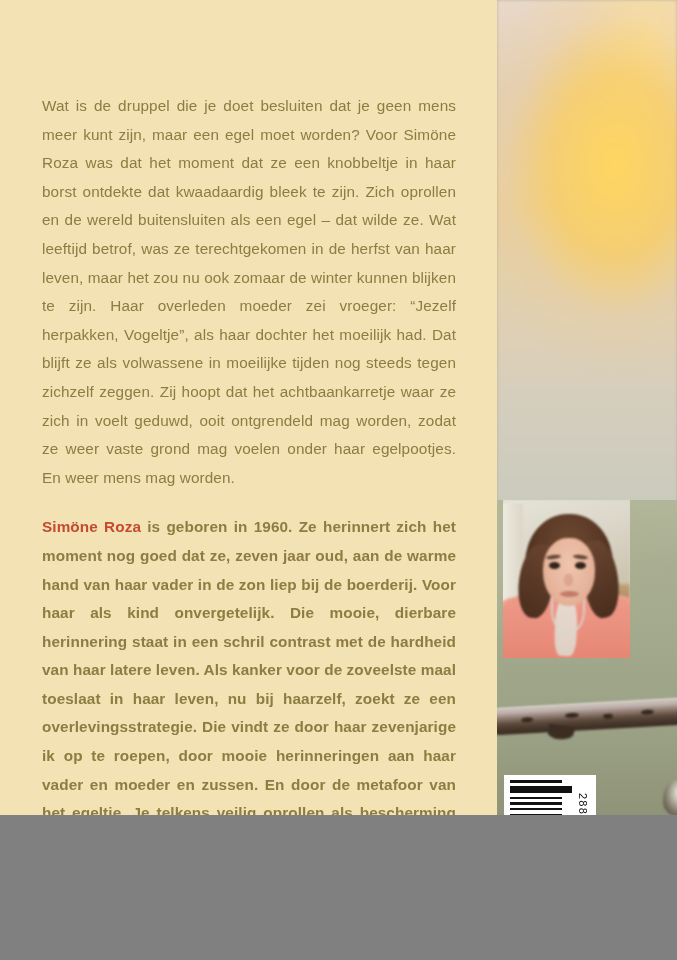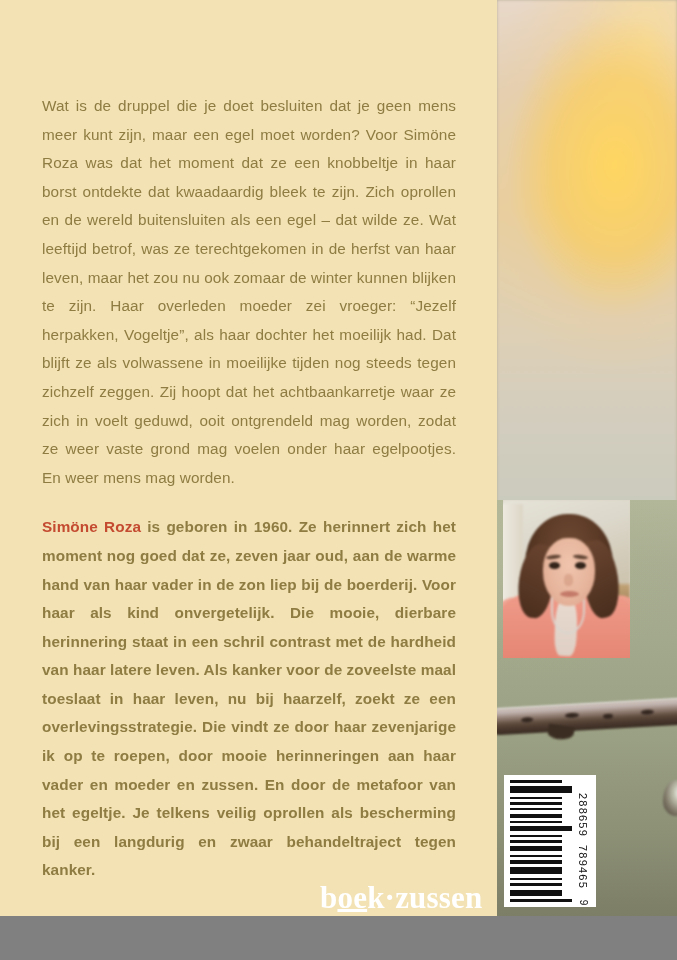--- a/index.html
+++ b/index.html
@@ -3,21 +3,21 @@
 <meta charset="utf-8">
 <style>
   html, body {
     margin: 0;
     padding: 0;
     background: #808080;
   }
   .cover {
     position: relative;
     width: 677px;
-    height: 916px;
+    height: 815px;
     overflow: hidden;
     background: #f2e2b4;
     font-family: "Liberation Sans", sans-serif;
   }
 
   
   .photo-strip {
     position: absolute;
     top: 0;
     left: 497px;

